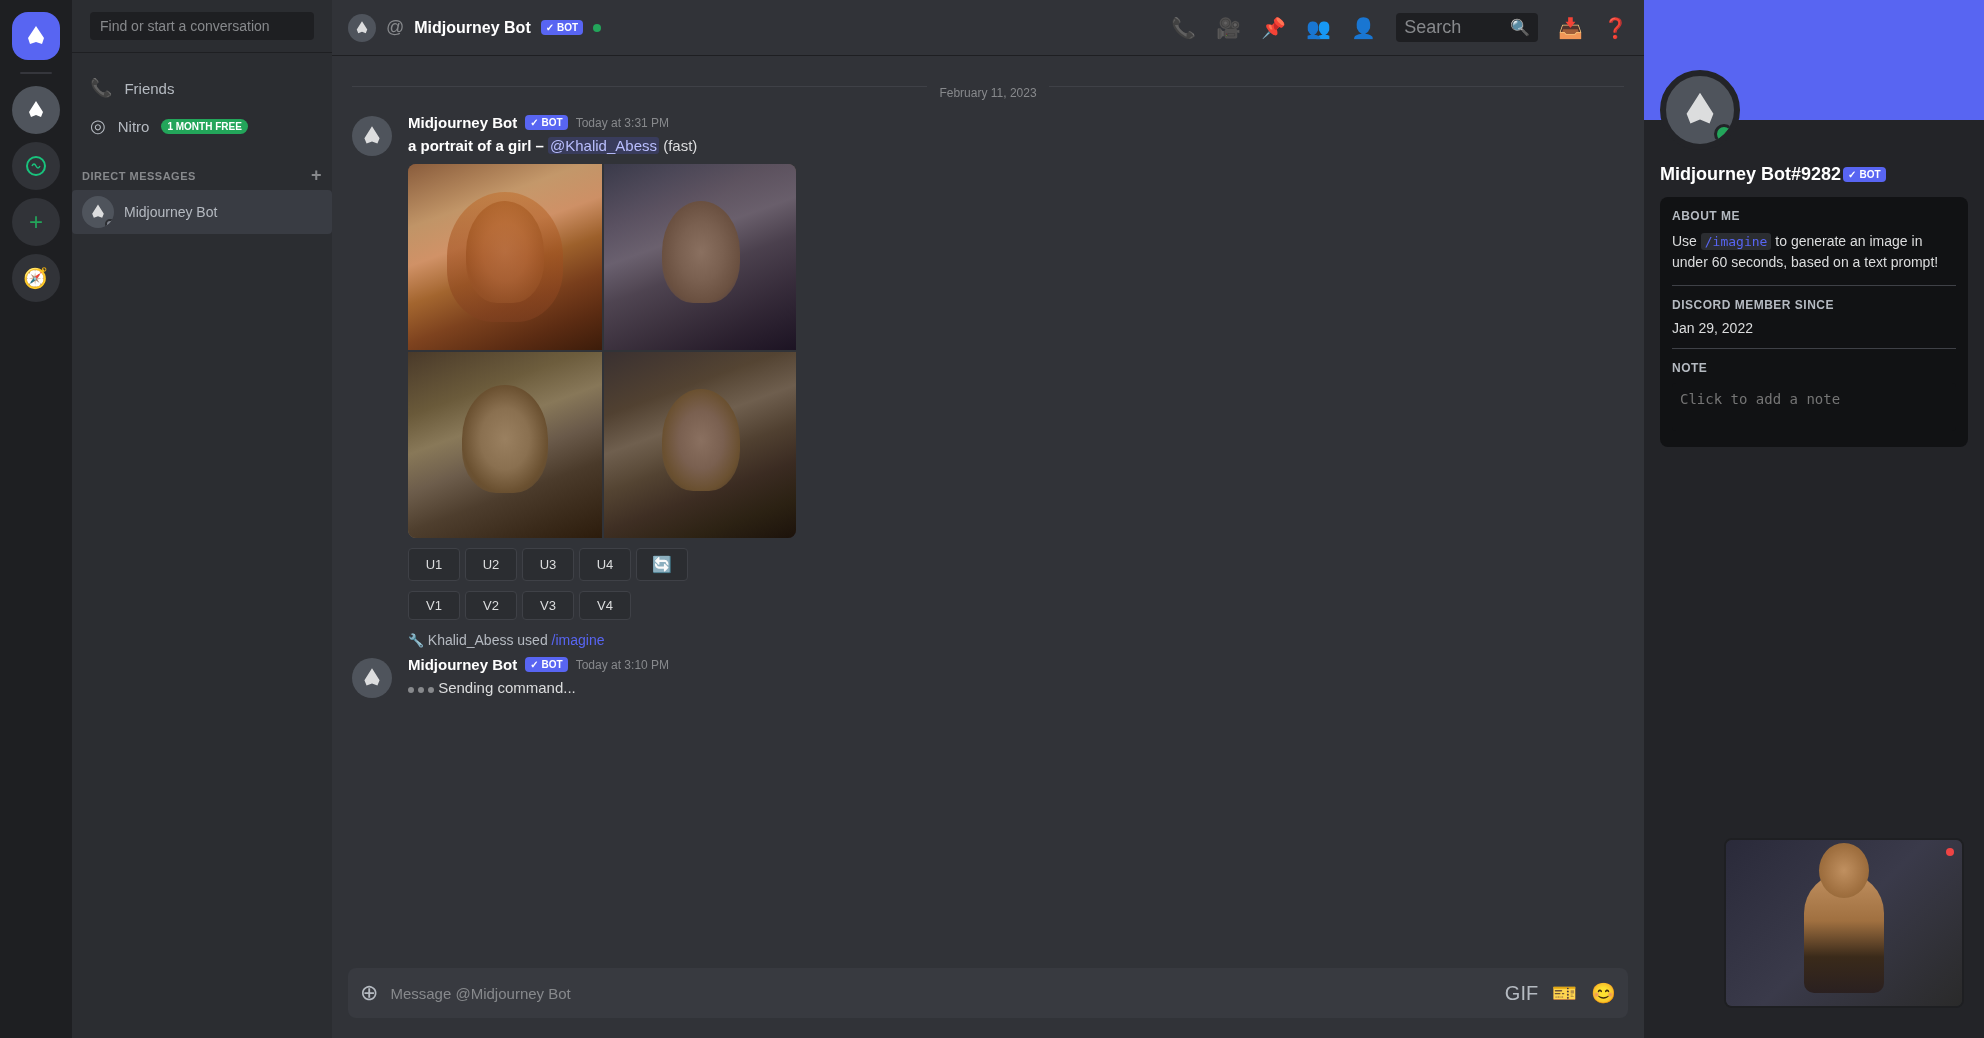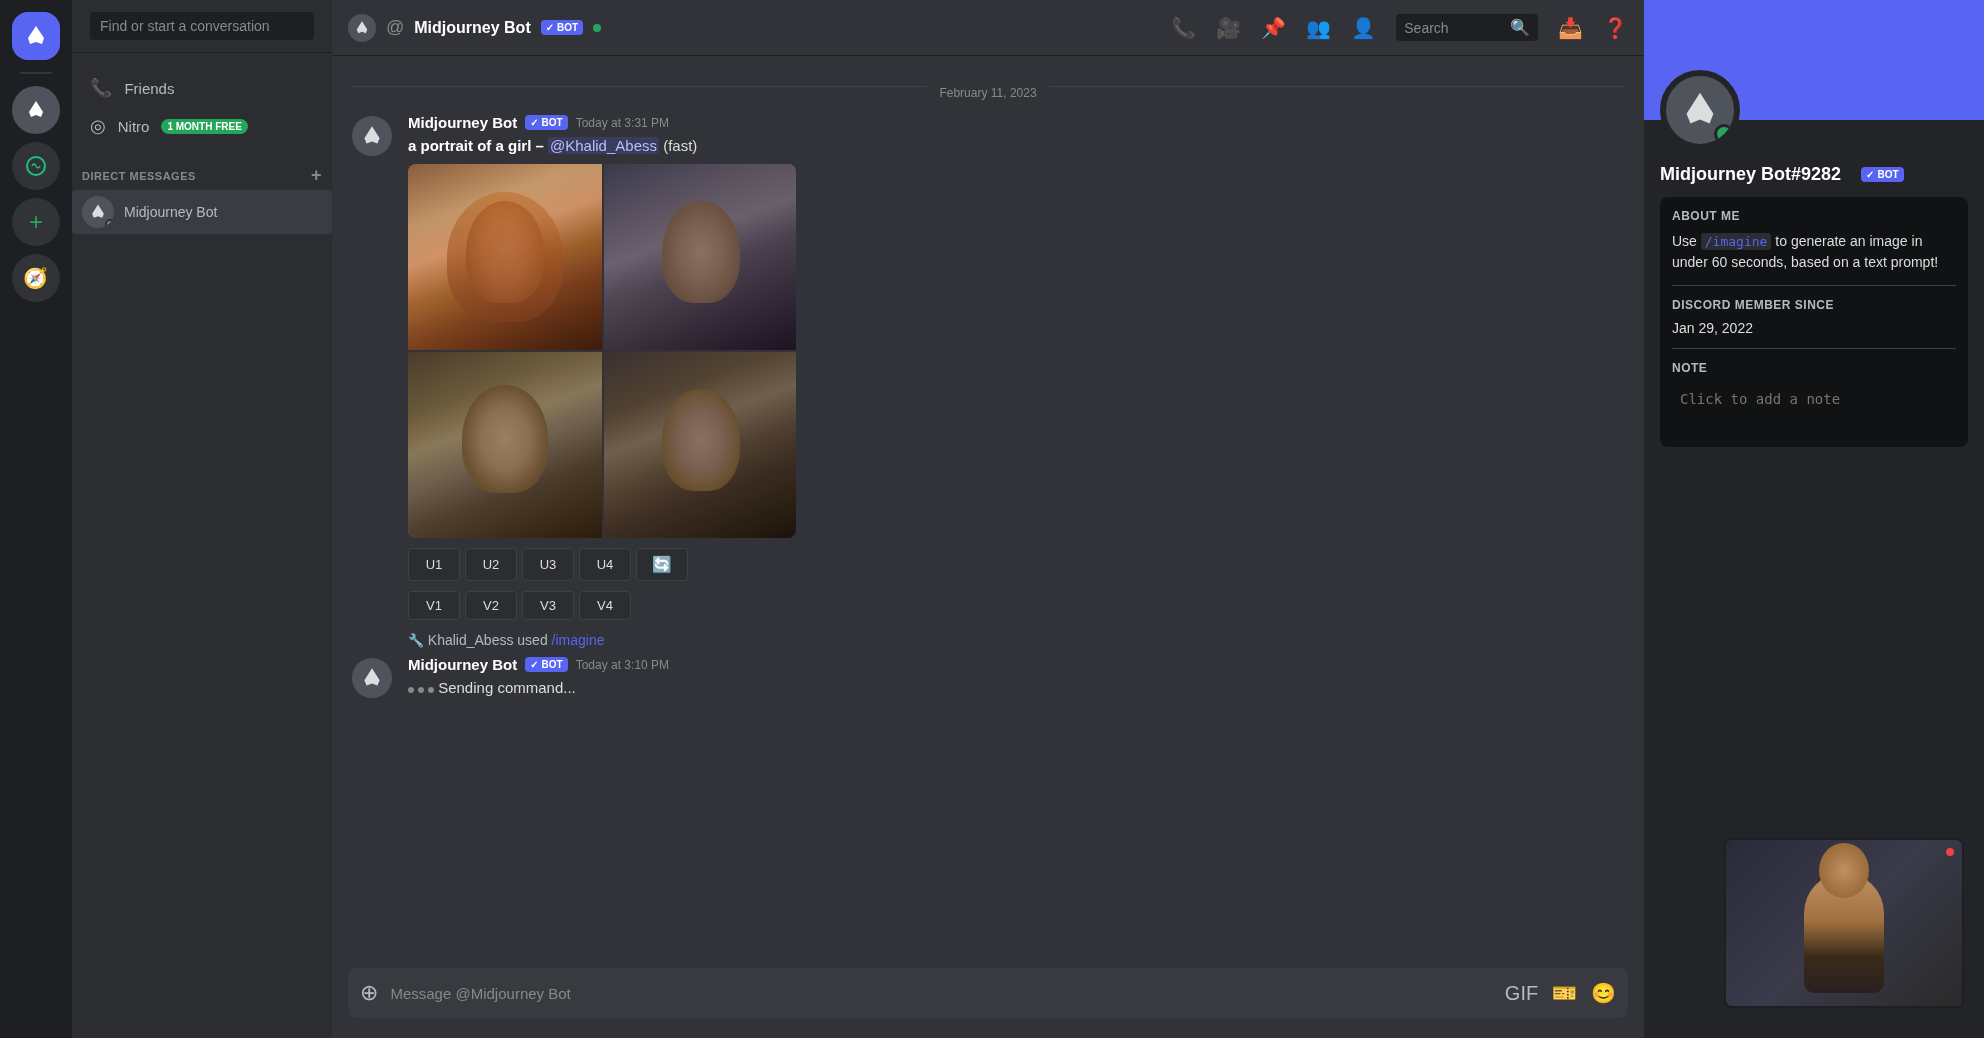--- a/index.html
+++ b/index.html
@@ -234,21 +234,21 @@
       padding: 4px 8px;
       display: flex;
       align-items: center;
       gap: 6px;
       min-width: 140px;
     }
     .search-box input {
       background: transparent;
       border: none;
       color: #dcddde;
-      font-size: 14px;
+      font-size: 18px;
       outline: none;
       width: 100px;
     }
     .search-box input::placeholder { color: #87898c; }
 
     
     .chat-messages {
       flex: 1;
       overflow-y: auto;
       padding: 20px 0;
@@ -469,21 +469,21 @@
       bottom: 0;
       right: 0;
     }
 
     .profile-info {
       padding: 44px 16px 16px 16px;
     }
     .profile-name-row {
       display: flex;
       align-items: center;
-      gap: 20px;
+      gap: 2px;
       margin-bottom: 12px;
     }
     .profile-username {
       font-size: 18px;
       font-weight: 700;
       color: #fff;
     }
     .profile-divider {
       height: 1px;
       background: #3f4147;

